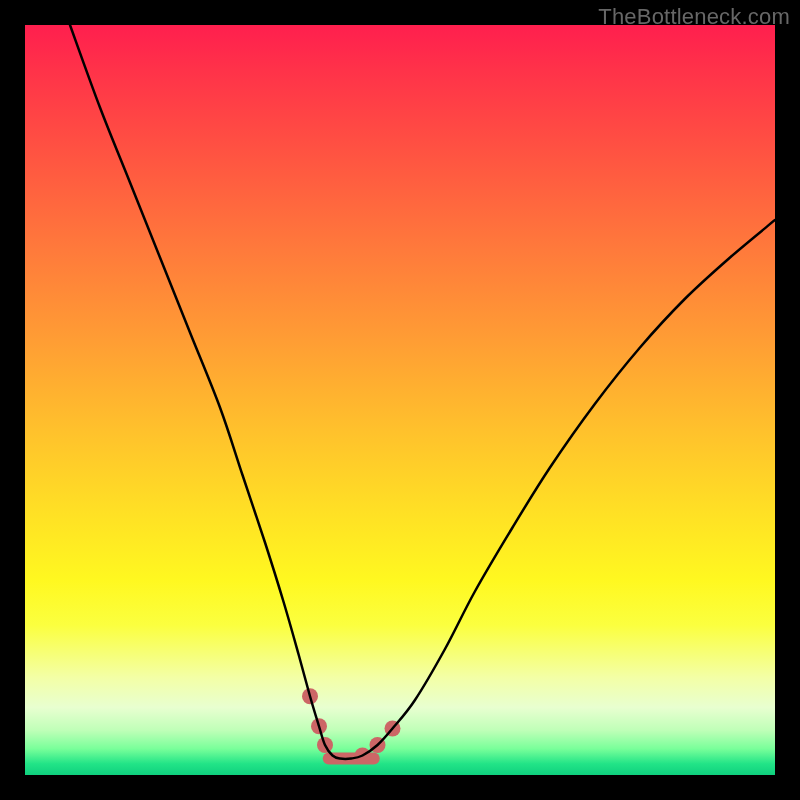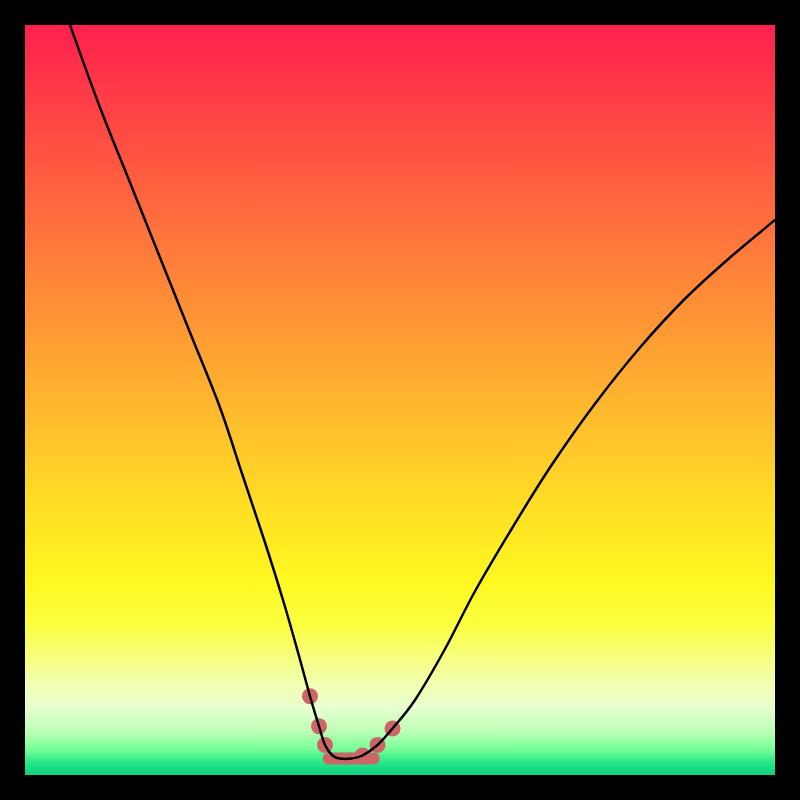--- a/index.html
+++ b/index.html
@@ -55,20 +55,21 @@
     inset: 0;
     width: 750px;
     height: 750px;
     display: block;
   }
 </style>
 </head>
 <body>
 
 <div class="stage">
+  <div class="watermark">TheBottleneck.com</div>
   <div class="plot-frame">
     <div class="gradient"></div>
     <svg class="curve" viewBox="0 0 750 750" preserveAspectRatio="none">
       <g>
         <path id="band-path" stroke-linecap="round" fill="none" d="M 303.75 733.50 L 348.75 733.50" stroke="#cc6666" stroke-width="12"></path>
       </g>
       <g id="markers-group">
           <circle cx="285.00" cy="671.25" r="8" fill="#cc6666"></circle>
           <circle cx="294.00" cy="701.25" r="8" fill="#cc6666"></circle>
           <circle cx="300.00" cy="720.00" r="8" fill="#cc6666"></circle>

